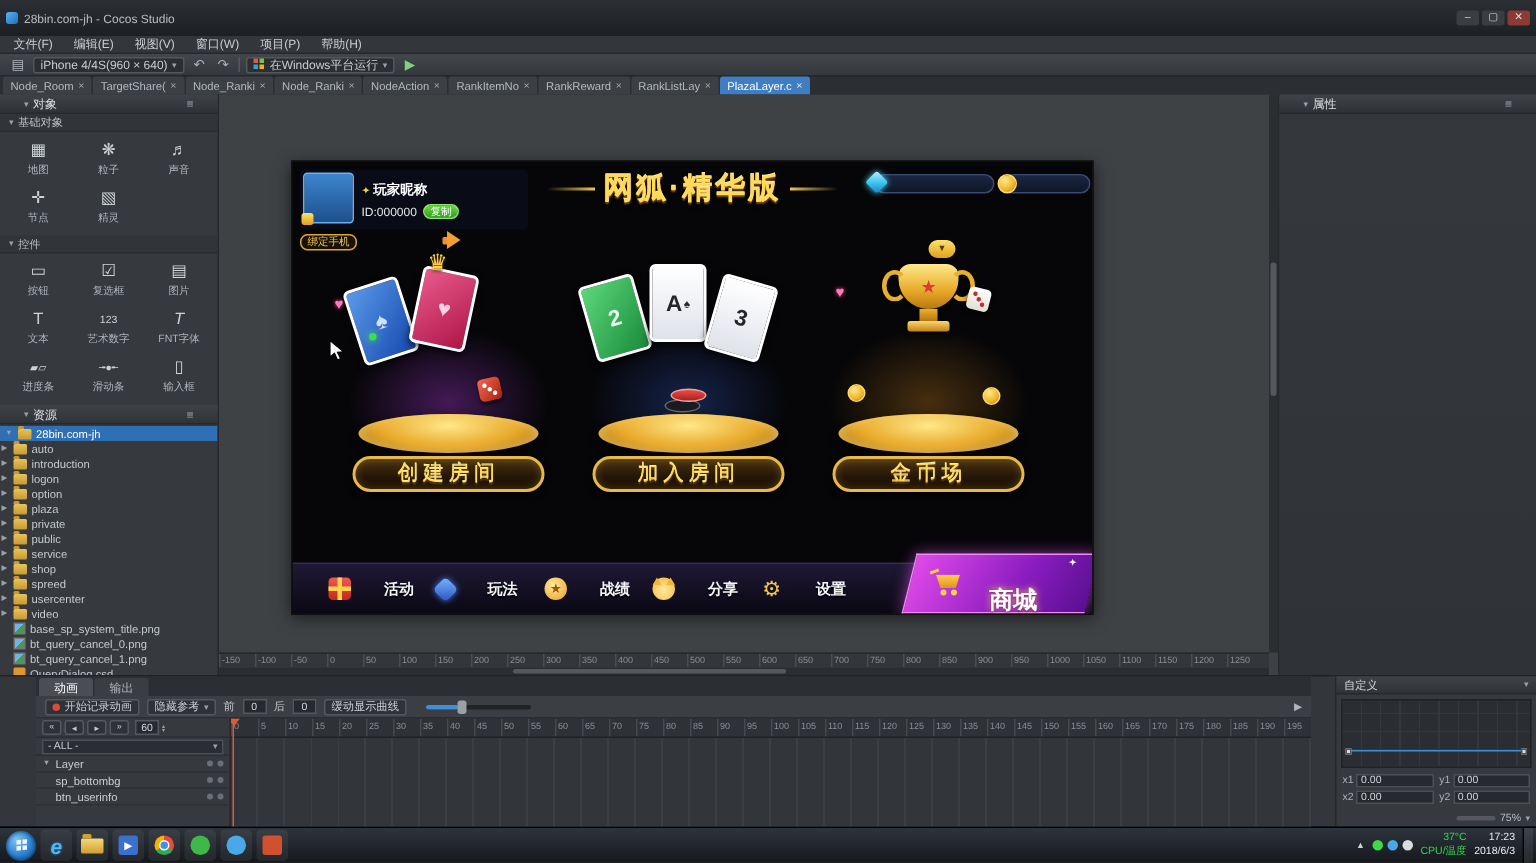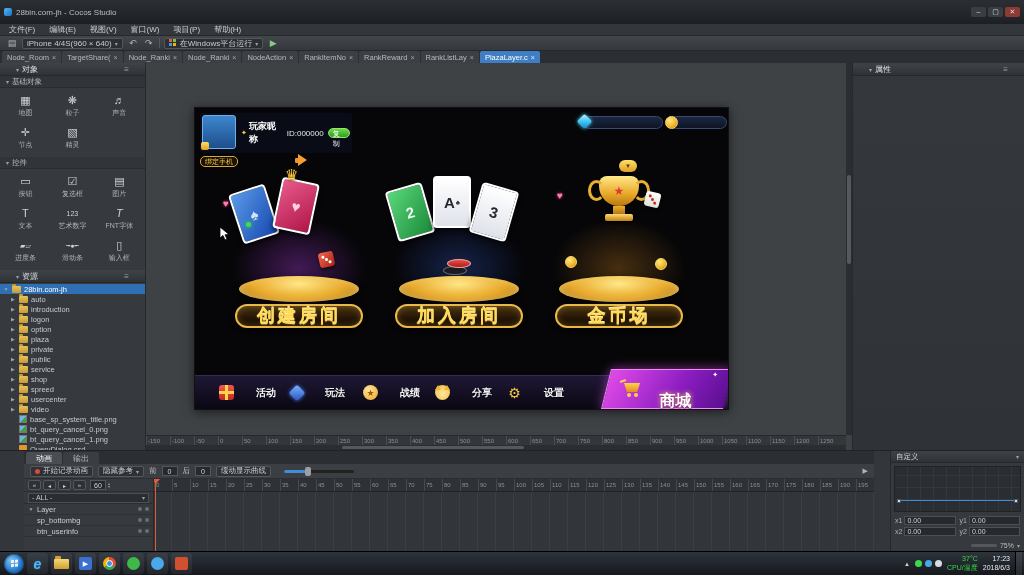--- a/index.html
+++ b/index.html
@@ -33,21 +33,21 @@
 .hdr-caret{font-size:6px;color:#9aa0a6;}
 .hdr-right{margin-left:auto;color:#9aa0a6;font-size:8px;}
 .group-header{height:12px;display:flex;align-items:center;gap:3px;padding:0 6px;color:#b9bec3;background:#313438;border-bottom:1px solid #2a2d30;font-size:7.5px;}
 .obj-grid{display:flex;flex-wrap:wrap;padding:2px 2px 3px;}
 .obj-cell{width:33.3%;text-align:center;padding:3px 0 4px;}
 .obj-glyph{display:block;height:15px;line-height:15px;font-size:11px;color:#ced3d8;}
 .obj-glyph.art-number-icon,.obj-glyph.progress-bar-icon,.obj-glyph.slider-icon{font-size:7px;}
 .obj-glyph.fnt-font-icon{font-style:italic;}
 .obj-label{display:block;font-size:7px;color:#aeb4ba;white-space:nowrap;}
 .res-tree{flex:1;overflow:hidden;padding-top:1px;}
-.tree-row{height:10px;display:flex;align-items:center;gap:3px;padding-left:10px;color:#c5cace;font-size:7.5px;white-space:nowrap;}
+.tree-row{height:10px;display:flex;align-items:center;gap:3px;color:#c5cace;font-size:7.5px;white-space:nowrap;}
 .tree-row.t-root{padding-left:3px;}
 .tree-row.selected{background:#2f6fb3;color:#fff;}
 .tw{width:6px;font-size:5px;color:#9aa0a6;text-align:center;flex:0 0 auto;}
 .t-ico{flex:0 0 auto;display:inline-block;}
 .icon-folder{width:9px;height:7px;background:linear-gradient(#e8c25a,#c89a32);border-radius:1px;position:relative;}
 .icon-folder::before{content:"";position:absolute;top:-2px;left:0;width:4px;height:2px;background:#c89a32;border-radius:1px 1px 0 0;}
 .icon-image{width:8px;height:8px;background:linear-gradient(135deg,#6fb3e8 50%,#4a9a4a 50%);border:1px solid #777;}
 .icon-csd{width:8px;height:8px;background:#e0972e;border-radius:1px;}
 .canvas{flex:1;position:relative;background:#3f4245;min-width:0;}
 .scene{position:absolute;left:48px;top:44px;width:535px;height:303px;background:#060608;border:1px solid #111;box-shadow:0 2px 10px rgba(0,0,0,.6);overflow:hidden;}
@@ -60,21 +60,21 @@
 .right-panel{width:172px;background:#36393d;border-left:1px solid #26282b;display:flex;flex-direction:column;}
 .right-panel .rbody{flex:1;background:linear-gradient(#34373b,#2f3236);}
 
 .scene::before{content:"";position:absolute;inset:0;background:
  radial-gradient(95px 70px at 104px 160px,rgba(140,50,180,.45),transparent 70%),
  radial-gradient(95px 70px at 264px 160px,rgba(50,90,200,.35),transparent 70%),
  radial-gradient(95px 70px at 424px 160px,rgba(220,140,30,.30),transparent 70%);}
 .player{position:absolute;left:5px;top:5px;width:152px;height:40px;background:rgba(12,16,34,.55);border-radius:3px;display:flex;gap:5px;padding:2px;}
 .avatar{width:34px;height:34px;background:linear-gradient(#3d86cf,#1d4f8c);border:1px solid #6fb0e8;border-radius:3px;position:relative;flex:0 0 auto;}
 .avatar::after{content:"";position:absolute;left:-2px;bottom:-2px;width:8px;height:8px;background:linear-gradient(#ffe06a,#e0a020);border-radius:2px;}
-.pinfo{display:flex;flex-direction:row;justify-content:center;gap:3px;min-width:0;}
+.pinfo{display:flex;flex-direction:column;justify-content:center;gap:3px;min-width:0;}
 .pname{color:#fff;font-size:9px;font-weight:bold;display:flex;align-items:center;gap:2px;}
 .pname::before{content:"✦";color:#ffd24a;font-size:7px;}
 .pid-row{display:flex;align-items:center;gap:4px;color:#e8e8e8;font-size:8px;}
 .copy-btn{background:linear-gradient(#6fd84a,#2f9e1f);color:#fff;font-size:7px;padding:0 4px;height:10px;line-height:10px;border-radius:5px;border:1px solid #8fe86a;}
 .bind-btn{position:absolute;left:5px;top:48px;height:11px;padding:0 4px;background:rgba(30,20,5,.8);border:1px solid #d8a83a;border-radius:5px;color:#f5c842;font-size:7px;line-height:9px;}
 .horn{position:absolute;left:100px;top:46px;width:14px;height:12px;}
 .horn::before{content:"";position:absolute;left:0;top:4px;width:5px;height:5px;background:#f09030;border-radius:1px;}
 .horn::after{content:"";position:absolute;left:3px;top:0;border-top:6px solid transparent;border-bottom:6px solid transparent;border-left:9px solid #f0a030;}
 .scene-title{position:absolute;top:4px;left:50%;transform:translateX(-50%);display:flex;align-items:center;gap:6px;font-size:20px;font-weight:bold;letter-spacing:2px;color:#ffd957;text-shadow:0 -1px 0 #fff0a8,0 1px 1px #7a4a08,0 2px 3px rgba(0,0,0,.8);white-space:nowrap;}
 .scene-title::before,.scene-title::after{content:"";width:32px;height:2px;align-self:center;}
@@ -119,21 +119,21 @@
 .bowl::before,.bowl::after{content:"";position:absolute;top:4px;width:11px;height:15px;border:3px solid #e8b030;border-radius:50%;}
 .bowl::before{left:-11px;border-right-color:transparent;}
 .bowl::after{right:-11px;border-left-color:transparent;}
 .stem{position:absolute;left:22px;top:30px;width:12px;height:8px;background:linear-gradient(#e8b030,#b87810);}
 .tbase{position:absolute;left:14px;top:38px;width:28px;height:7px;background:linear-gradient(#ffd86a,#c08018);border-radius:2px;box-shadow:0 2px 3px rgba(0,0,0,.6);}
 .coin-sm{position:absolute;width:12px;height:12px;border-radius:50%;background:radial-gradient(circle at 35% 30%,#ffe98a,#f0b428 60%,#b07008);border:1px solid #ffda6a;}
 .cs1{left:26px;top:88px;}
 .cs2{left:116px;top:90px;}
 .banner{position:absolute;top:196px;width:128px;height:24px;background:linear-gradient(#4a3410,#241606 60%,#1a0f04);border:2px solid #e8b84a;border-radius:12px;display:flex;align-items:center;justify-content:center;box-shadow:0 2px 5px rgba(0,0,0,.8),inset 0 0 6px rgba(255,200,80,.25);}
 .banner1{left:40px}.banner2{left:200px}.banner3{left:360px}
-.banner .txt{font-size:18px;font-weight:bold;letter-spacing:3px;color:#ffd957;text-shadow:0 -1px 0 #fff0a0,0 1px 1px #6a4206;}
+.banner .txt{font-size:14px;font-weight:normal;letter-spacing:3px;color:#ffd957;text-shadow:0 -1px 0 #fff0a0,0 1px 1px #6a4206;}
 .scene-bottombar{position:absolute;left:0;right:0;bottom:0;height:34px;background:linear-gradient(rgba(34,26,56,.92),rgba(10,8,20,.96));border-top:1px solid rgba(130,110,210,.35);display:flex;align-items:center;}
 .sb-items{display:flex;padding-left:24px;}
 .sb-item{display:flex;align-items:center;gap:22px;width:72px;font-weight:bold;}
 .sb-icon{width:15px;height:15px;display:flex;align-items:center;justify-content:center;font-size:9px;color:#fff;position:relative;flex:0 0 auto;}
 .sb-icon.gift{background:linear-gradient(#f05a50,#c02820);border-radius:3px;}
 .sb-icon.gift::before{content:"";position:absolute;left:0;right:0;top:6px;height:3px;background:#ffd24a;}
 .sb-icon.gift::after{content:"";position:absolute;top:0;bottom:0;left:6px;width:3px;background:#ffd24a;}
 .sb-icon.diamond{width:12px;height:12px;transform:rotate(45deg);background:linear-gradient(135deg,#7ab8ff,#2a50c0);border-radius:3px;box-shadow:0 0 4px #4a80ff;}
 .sb-icon.medal{border-radius:50%;background:radial-gradient(circle at 40% 35%,#ffe9a0,#e8a020);color:#a05800;font-size:9px;}
 .sb-icon.cat{border-radius:50%;background:radial-gradient(circle at 50% 58%,#ffe9a0,#f0b63a);}
@@ -484,20 +484,21 @@
           <div class="pinfo">
             <div class="pname">玩家昵称</div>
             <div class="pid-row">
               <span>ID:000000</span>
               <span class="copy-btn">复制</span>
             </div>
           </div>
         </div>
         <span class="bind-btn">绑定手机</span>
         <span class="horn"></span>
+        <div class="scene-title">网狐·精华版</div>
         <div class="cur-bar bar1">
           <span class="cur-icon diamond-icon"></span>
         </div>
         <div class="cur-bar bar2">
           <span class="cur-icon coin-icon"></span>
         </div>
         <div class="collapse-btn">▼</div>
 
         <div class="room room1">
           <div class="platform"></div>

